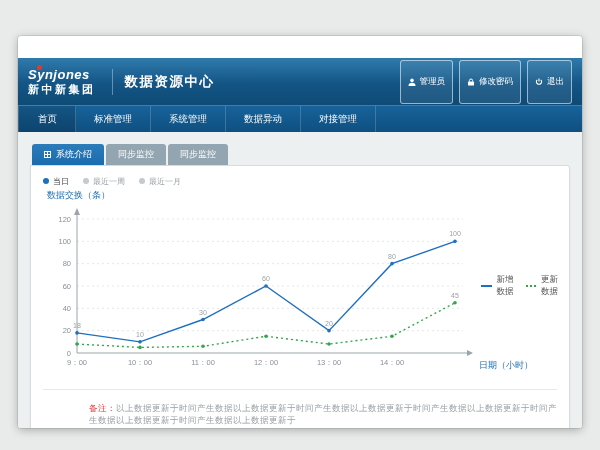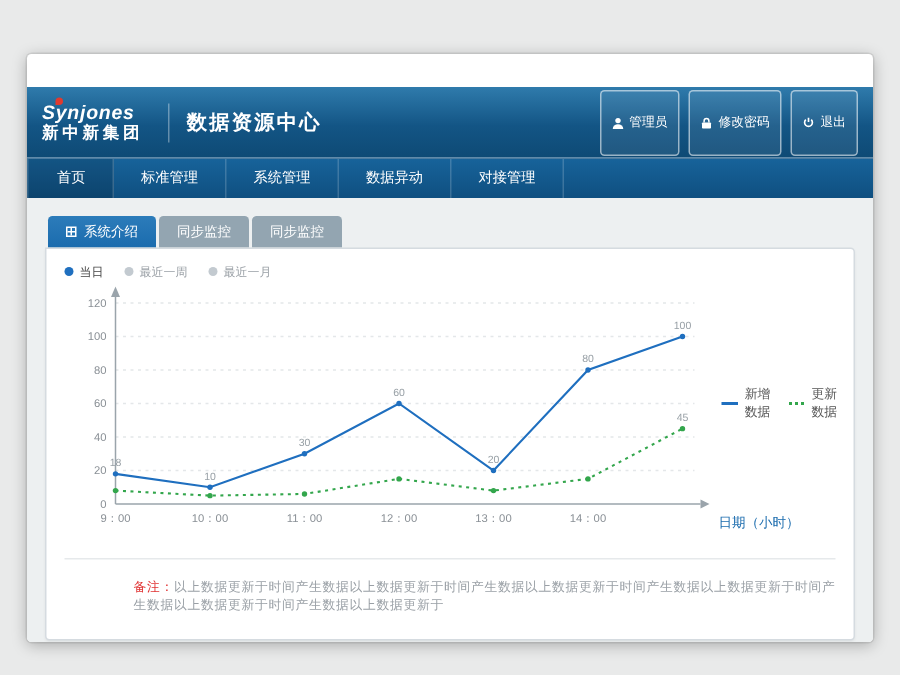--- a/index.html
+++ b/index.html
@@ -174,20 +174,21 @@
           </div>
           <div class="filter">
             <span class="dot" style="background: rgb(195, 202, 208);"></span>
             <span>最近一周</span>
           </div>
           <div class="filter">
             <span class="dot" style="background: rgb(195, 202, 208);"></span>
             <span>最近一月</span>
           </div>
         </div>
+      <div class="y-title">数据交换（条）</div>
 
       <div class="chart-row">
         <svg id="chart-svg" viewBox="0 0 434 176">
             <text x="28" y="150.5" text-anchor="end" class="tick">0</text>
             <line x1="34" y1="125.66666666666667" x2="420" y2="125.66666666666667" stroke="#e4e7e9" stroke-width="1" stroke-dasharray="2,3"></line>
             <text x="28" y="128.16666666666669" text-anchor="end" class="tick">20</text>
             <line x1="34" y1="103.33333333333334" x2="420" y2="103.33333333333334" stroke="#e4e7e9" stroke-width="1" stroke-dasharray="2,3"></line>
             <text x="28" y="105.83333333333334" text-anchor="end" class="tick">40</text>
             <line x1="34" y1="81" x2="420" y2="81" stroke="#e4e7e9" stroke-width="1" stroke-dasharray="2,3"></line>
             <text x="28" y="83.5" text-anchor="end" class="tick">60</text>

